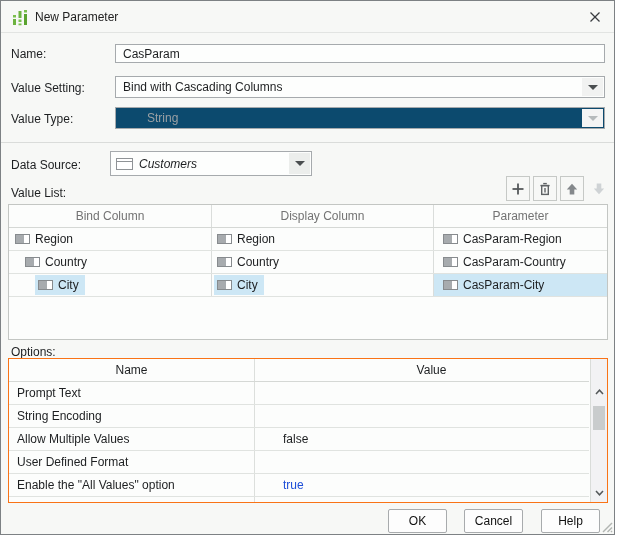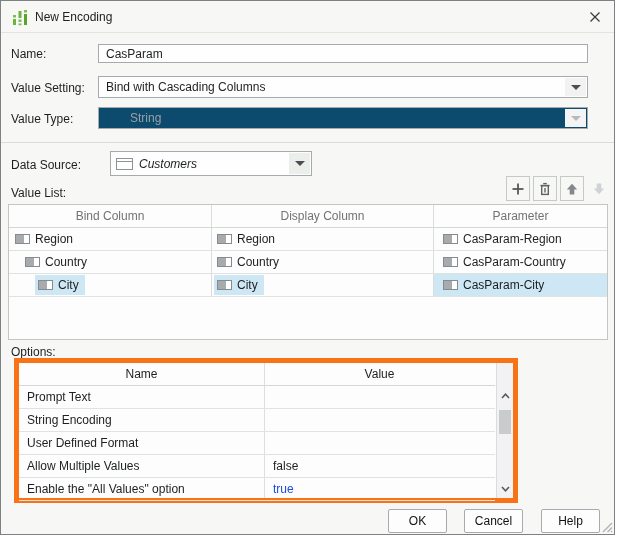--- a/index.html
+++ b/index.html
@@ -12,21 +12,21 @@
   
   .titlebar { position:absolute; left:0; top:0; right:0; height:32px;
               border-bottom:1px solid #e2e4e2; background:#f7f8f6; }
   .title-icon { position:absolute; left:10px; top:7px; width:18px; height:18px; }
   .title-text { position:absolute; left:34px; top:9px; font-size:12px; color:#222; }
   .close-btn { position:absolute; right:8px; top:6px; width:22px; height:20px;
                display:flex; align-items:center; justify-content:center; cursor:default; }
 
   
   .lbl { position:absolute; left:10px; color:#1d1f21; white-space:nowrap; }
-  .field { position:absolute; left:97px; width:490px; background:#fdfefd;
+  .field { position:absolute; left:114px; width:490px; background:#fdfefd;
            border:1px solid #a6aaad; display:flex; align-items:center; }
   .field .txt { padding-left:7px; white-space:nowrap; overflow:hidden; }
   .dd-btn { position:absolute; right:1px; top:1px; bottom:1px; width:21px;
             background:#f1f2f1; display:flex; align-items:center; justify-content:center; }
   .tri { width:0; height:0; border-left:5px solid transparent; border-right:5px solid transparent;
          border-top:5px solid #4a4e50; }
   .disabled-field { background:#0c4a6e;padding-left:24px; }
   .disabled-field .txt { color:#9aa0a4; }
   .tri.dis { border-top-color:#b6babc; }
 
@@ -58,27 +58,27 @@
   .vl-cell { display:flex; align-items:center; overflow:hidden; }
   .item { display:inline-flex; align-items:center; padding:3px 6px 3px 3px; white-space:nowrap; }
   .lvl0 { margin-left:3px; } .lvl1 { margin-left:13px; } .lvl2 { margin-left:26px; }
   .plain { margin-left:2px; }
   .col-icon { display:inline-block; width:15px; height:10px; border:1px solid #878b8e;
               background:linear-gradient(to right,#a7abae 0 8px,#fff 8px); margin-right:5px; flex:0 0 auto; }
   .sel { background:#cde7f5; }
   .sel-cell { background:#cde7f5; }
 
   
-  .opt-table { position:absolute; left:13px; top:357px; width:504px; height:145px;
-               border:5px solid #f97316; background:#fcfdfc; }
+  .opt-table { position:absolute; left:7px; top:357px; width:600px; height:145px;
+               border:1px solid #f97316; background:#fcfdfc; }
   .opt-grid { position:absolute; left:0; top:0; right:18px; }
   .opt-divider { position:absolute; left:245px; top:0; bottom:0; width:1px; background:#dcdfdc; }
   .opt-hrow { display:flex; height:23px; border-bottom:1px solid #d5d8d5; }
   .oc1 { width:245px; display:flex; align-items:center; justify-content:center; }
-  .oc2 { flex:1; display:flex; align-items:center; justify-content:center; }
+  .oc2 { flex:1; display:flex; align-items:center; justify-content:center;margin-left:20px; }
   .opt-row { display:flex; height:23px; border-bottom:1px solid #e0e3e0; }
   .opt-row .oc1 { justify-content:flex-start; padding-left:8px; }
   .opt-row .oc2 { justify-content:flex-start; padding-left:9px; }
   .muted { color:#1d4ed8; }
 
   .opt-scroll { position:absolute; top:0; right:0; bottom:0; width:17px;
                 border-left:1px solid #d9dcd9; background:#f2f2f4; }
   .sb-up { position:absolute; left:0; right:0; top:24px; height:17px;
            display:flex; align-items:center; justify-content:center; }
   .sb-thumb { position:absolute; left:2px; right:2px; top:47px; height:24px; background:#c9cccd; }
@@ -103,21 +103,21 @@
           <rect x="2" y="7" width="3" height="2.5" fill="#7bbf4e"></rect>
           <rect x="2" y="11" width="3" height="6" fill="#6db33f"></rect>
           <rect x="7.5" y="3" width="3" height="7" fill="#6db33f"></rect>
           <rect x="7.5" y="11.5" width="3" height="2.5" fill="#7bbf4e"></rect>
           <rect x="7.5" y="15.5" width="3" height="1.8" fill="#7bbf4e"></rect>
           <rect x="13" y="2" width="3" height="2.5" fill="#7bbf4e"></rect>
           <rect x="13" y="6" width="3" height="11" fill="#5aa32f"></rect>
         </g>
       </svg>
     </span>
-    <span class="title-text">New Encoding</span>
+    <span class="title-text">New Parameter</span>
     <span class="close-btn">
       <svg width="12" height="12" viewBox="0 0 12 12">
         <line x1="1.5" y1="1.5" x2="10.5" y2="10.5" stroke="#3a3d40" stroke-width="1.3"></line>
         <line x1="10.5" y1="1.5" x2="1.5" y2="10.5" stroke="#3a3d40" stroke-width="1.3"></line>
       </svg>
     </span>
   </div>
 
   <span class="lbl" style="top:46px">Name:</span>
   <div class="field" style="top:43px;height:19px">
@@ -260,26 +260,26 @@
       </div>
       <div class="opt-row">
         <div class="oc1">Prompt Text</div>
         <div class="oc2"></div>
       </div>
       <div class="opt-row">
         <div class="oc1">String Encoding</div>
         <div class="oc2"></div>
       </div>
       <div class="opt-row">
+        <div class="oc1">Allow Multiple Values</div>
+        <div class="oc2">false</div>
+      </div>
+      <div class="opt-row">
         <div class="oc1">User Defined Format</div>
         <div class="oc2"></div>
-      </div>
-      <div class="opt-row">
-        <div class="oc1">Allow Multiple Values</div>
-        <div class="oc2">false</div>
       </div>
       <div class="opt-row">
         <div class="oc1">Enable the "All Values" option</div>
         <div class="oc2 muted">true</div>
       </div>
     </div>
 
     <div class="opt-scroll">
       <span class="sb-up">
         <svg width="9" height="6" viewBox="0 0 9 6">

